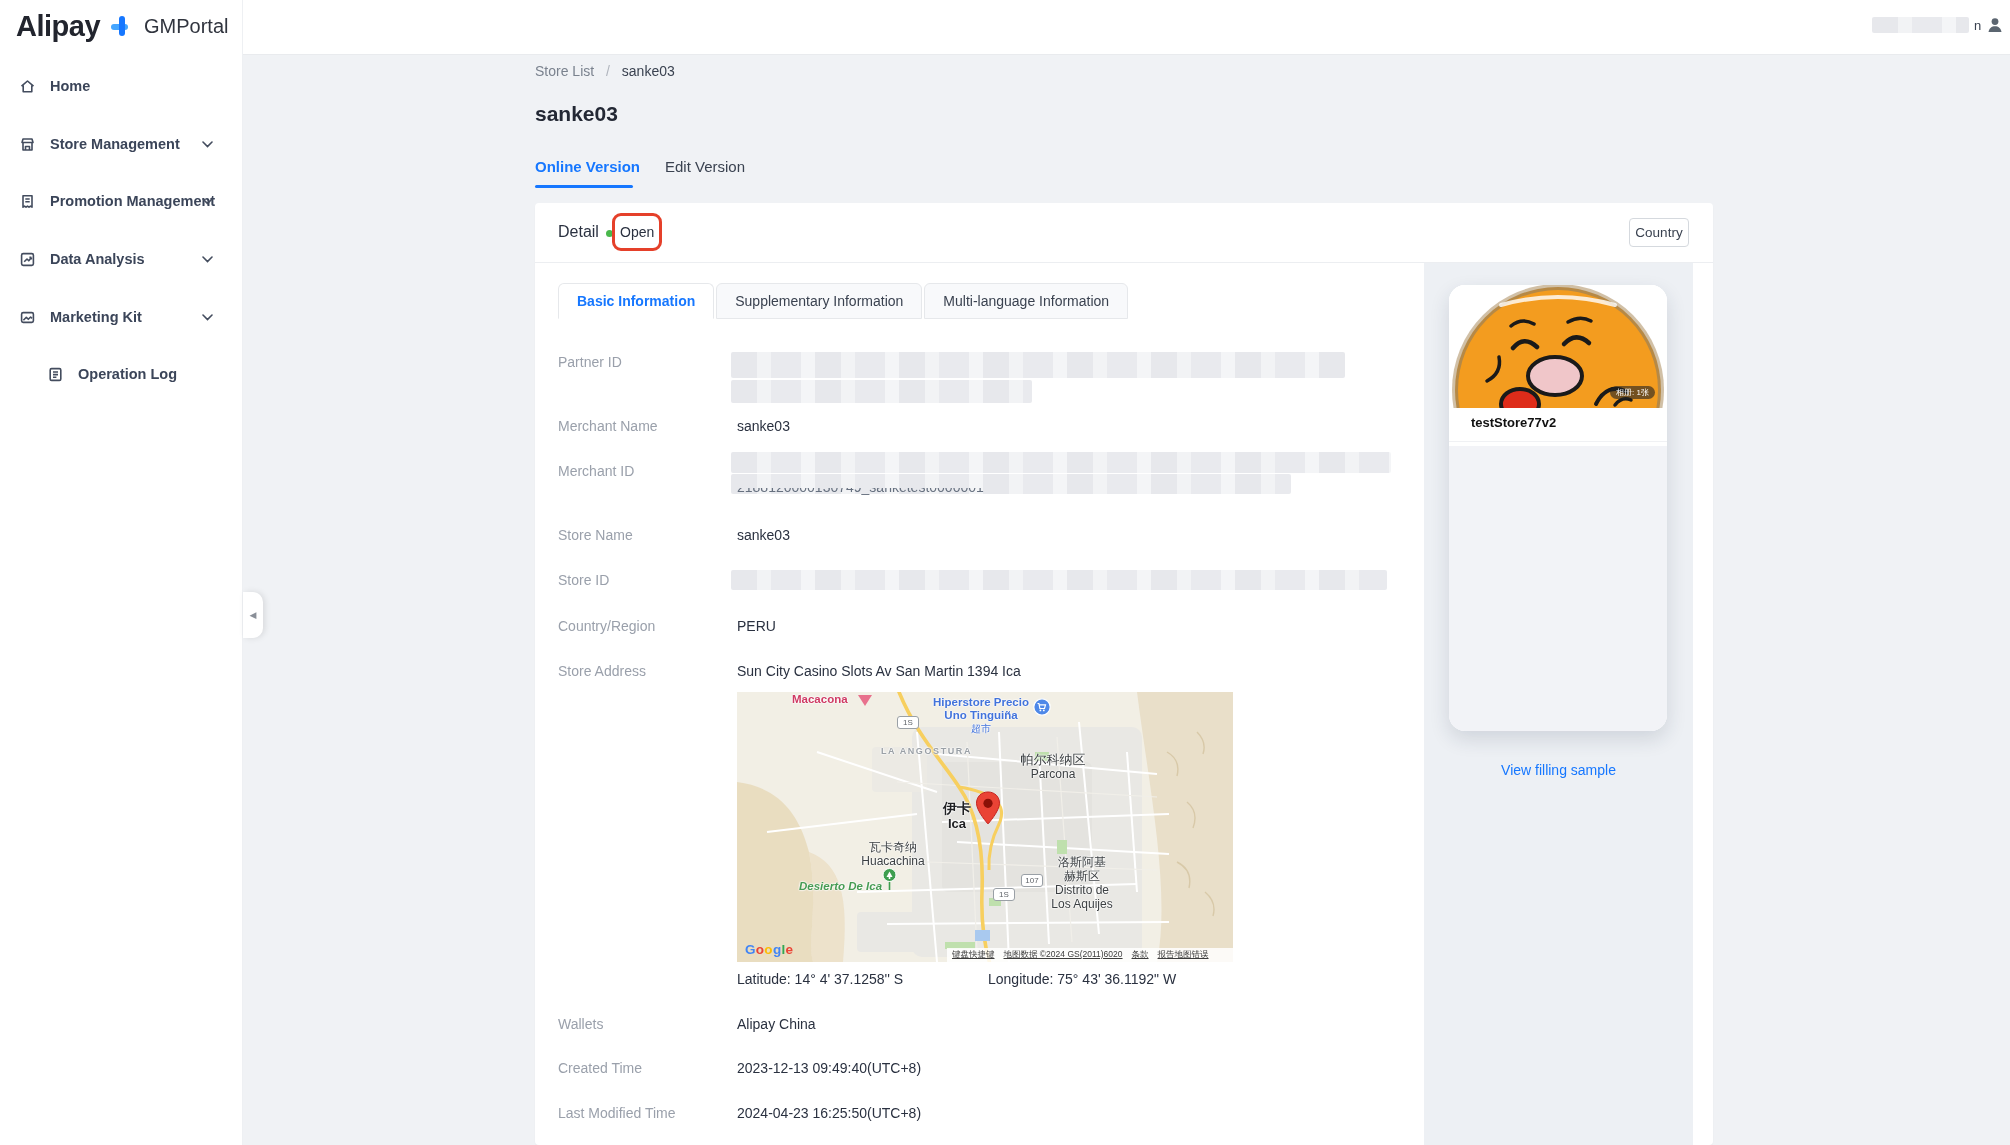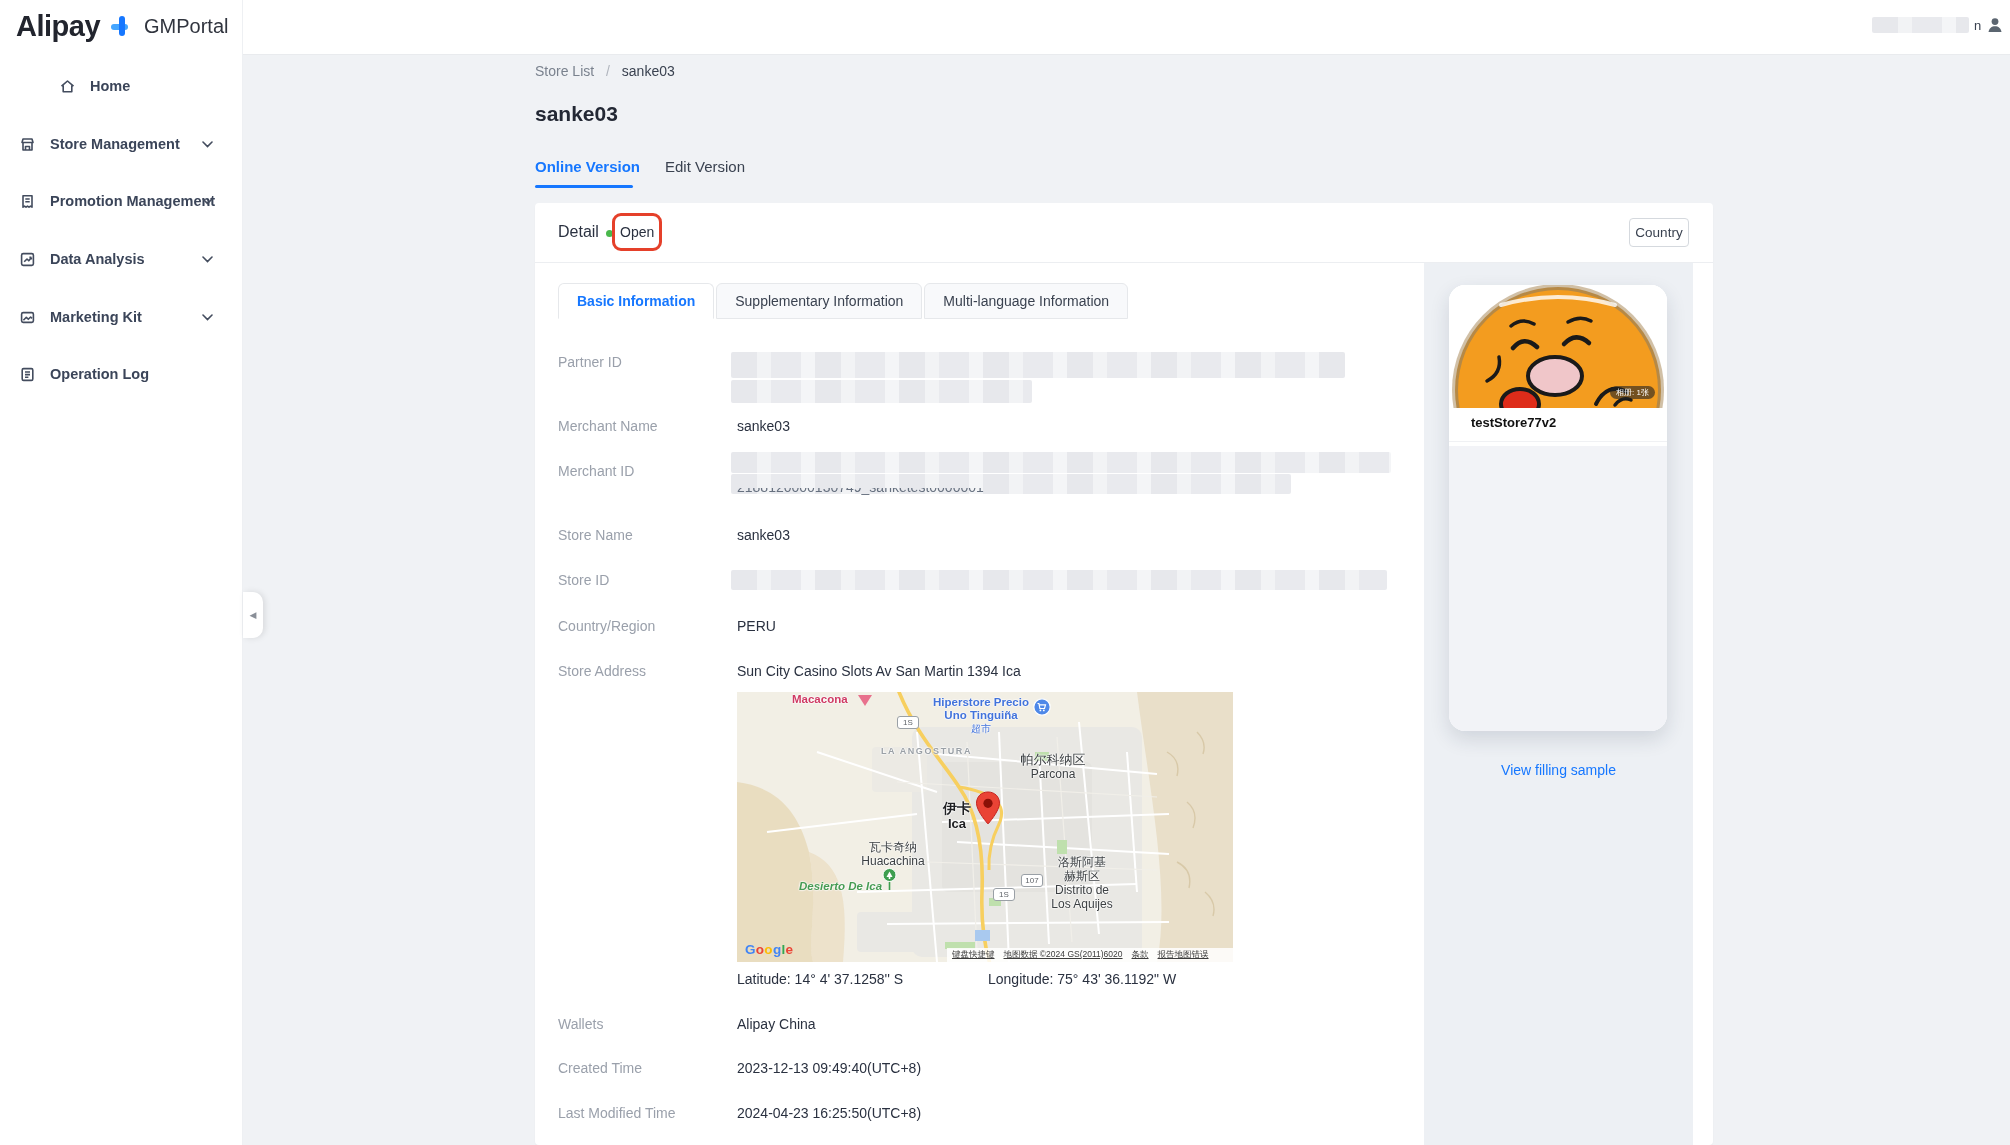--- a/index.html
+++ b/index.html
@@ -92,21 +92,21 @@
       <span class="logo-alipay"><span>Alipay</span></span>
       <span style="display:inline-flex;">
         <svg width="26" height="26" viewBox="0 0 26 26">
           <rect x="2" y="10" width="17" height="6" rx="3" fill="#45a6ff"></rect>
           <rect x="10" y="2" width="6" height="20" rx="3" fill="#1677ff"></rect>
         </svg>
       </span>
       <span class="logo-product">GMPortal</span>
     </div>
 
-    <div class="nav-item" style="top:66px;padding-left:40px;">
+    <div class="nav-item" style="top:66px;">
       <span class="nav-icon">
         <svg width="17" height="17" viewBox="0 0 17 17" fill="none" stroke="#434c5e" stroke-width="1.6" stroke-linejoin="round">
             <path d="M2.5 8.2 8.5 3l6 5.2M4.2 7.4v6.3h8.6V7.4"></path>
           </svg>
       </span>
       <span class="nav-label">Home</span>
     </div>
 
     <div class="nav-item" style="top:124px;">
       <span class="nav-icon">
@@ -159,21 +159,21 @@
           </svg>
       </span>
       <span class="nav-label">Marketing Kit</span>
       <span class="nav-chev">
           <svg width="11" height="7" viewBox="0 0 11 7" fill="none" stroke="#434c5e" stroke-width="1.6" stroke-linecap="round">
             <path d="M1 1l4.5 4.5L10 1"></path>
           </svg>
         </span>
     </div>
 
-    <div class="nav-item" style="top:354px;">
+    <div class="nav-item" style="top:354px;padding-left:28px;">
       <span class="nav-icon">
         <svg width="17" height="17" viewBox="0 0 17 17" fill="none" stroke="#434c5e" stroke-width="1.6" stroke-linejoin="round">
             <rect x="3.2" y="2.6" width="10.6" height="11.8" rx="1.4"></rect>
             <path d="M6 6h5M6 8.6h5M6 11.2h3.4"></path>
           </svg>
       </span>
       <span class="nav-label">Operation Log</span>
     </div>
   </div>
 

